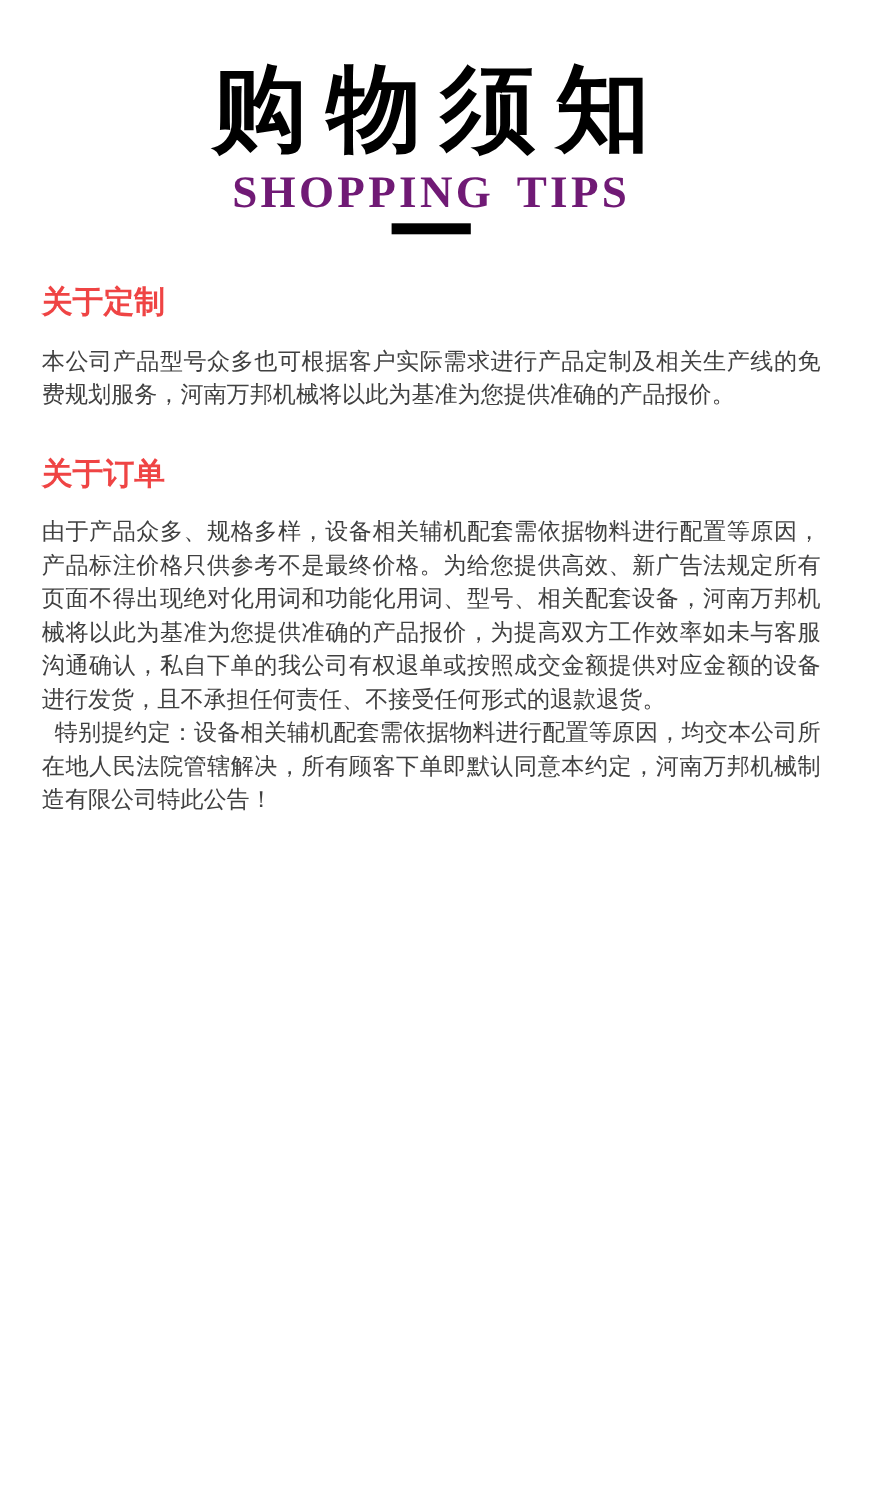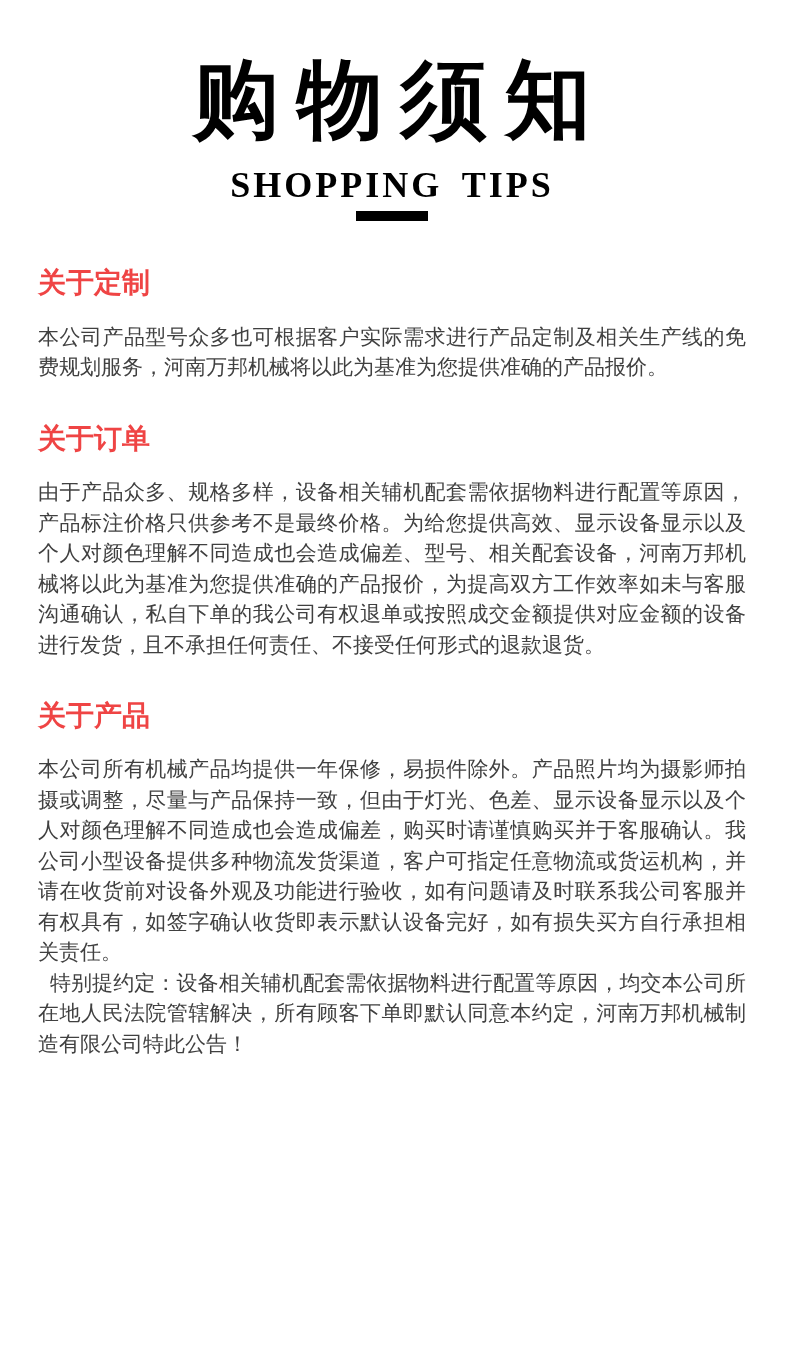--- a/index.html
+++ b/index.html
@@ -21,27 +21,27 @@
     font-weight: 600;
     color: #000000;
     letter-spacing: 18px;
     padding-left: 18px;
     line-height: 1.05;
     margin: 26px 0 0 0;
     white-space: nowrap;
   }
   .sub-title {
     font-family: "Liberation Serif", "DejaVu Serif", serif;
-    font-size: 36px;
+    font-size: 41px;
     font-weight: bold;
-    color: #000000;
+    color: #701a75;
     letter-spacing: 3px;
     word-spacing: 8px;
     line-height: 1;
-    margin-top: 23px;
+    margin-top: 10px;
   }
   .title-bar {
     width: 72px;
     height: 10px;
     background: #000000;
     margin: 8px auto 0 auto;
   }
   section h2 {
     font-size: 28px;
     font-weight: bold;
@@ -70,25 +70,21 @@
     <div class="title-bar"></div>
   </header>
 
   <section class="first">
     <h2>关于定制</h2>
     <p>本公司产品型号众多也可根据客户实际需求进行产品定制及相关生产线的免费规划服务，河南万邦机械将以此为基准为您提供准确的产品报价。</p>
   </section>
 
   <section>
     <h2>关于订单</h2>
-    <p>由于产品众多、规格多样，设备相关辅机配套需依据物料进行配置等原因，产品标注价格只供参考不是最终价格。为给您提供高效、显示设备显示以及个人对颜色理解不同造成也会造成偏差、型号、相关配套设备，河南万邦机械将以此为基准为您提供准确的产品报价，为提高双方工作效率如未与客服沟通确认，私自下单的我公司有权退单或按照成交金额提供对应金额的设备进行发货，且不承担任何责任、不接受任何形式的退款退货。</p>
+    <p>由于产品众多、规格多样，设备相关辅机配套需依据物料进行配置等原因，产品标注价格只供参考不是最终价格。为给您提供高效、新广告法规定所有页面不得出现绝对化用词和功能化用词、型号、相关配套设备，河南万邦机械将以此为基准为您提供准确的产品报价，为提高双方工作效率如未与客服沟通确认，私自下单的我公司有权退单或按照成交金额提供对应金额的设备进行发货，且不承担任何责任、不接受任何形式的退款退货。</p>
   </section>
 
-  <section>
-    <h2>关于产品</h2>
-    <p>本公司所有机械产品均提供一年保修，易损件除外。产品照片均为摄影师拍摄或调整，尽量与产品保持一致，但由于灯光、色差、显示设备显示以及个人对颜色理解不同造成也会造成偏差，购买时请谨慎购买并于客服确认。我公司小型设备提供多种物流发货渠道，客户可指定任意物流或货运机构，并请在收货前对设备外观及功能进行验收，如有问题请及时联系我公司客服并有权具有，如签字确认收货即表示默认设备完好，如有损失买方自行承担相关责任。</p>
-  </section>
 
   <section>
     <p>  特别提约定：设备相关辅机配套需依据物料进行配置等原因，均交本公司所在地人民法院管辖解决，所有顾客下单即默认同意本约定，河南万邦机械制造有限公司特此公告！</p>
   </section>
 
 </div>
 
 </body></html>

